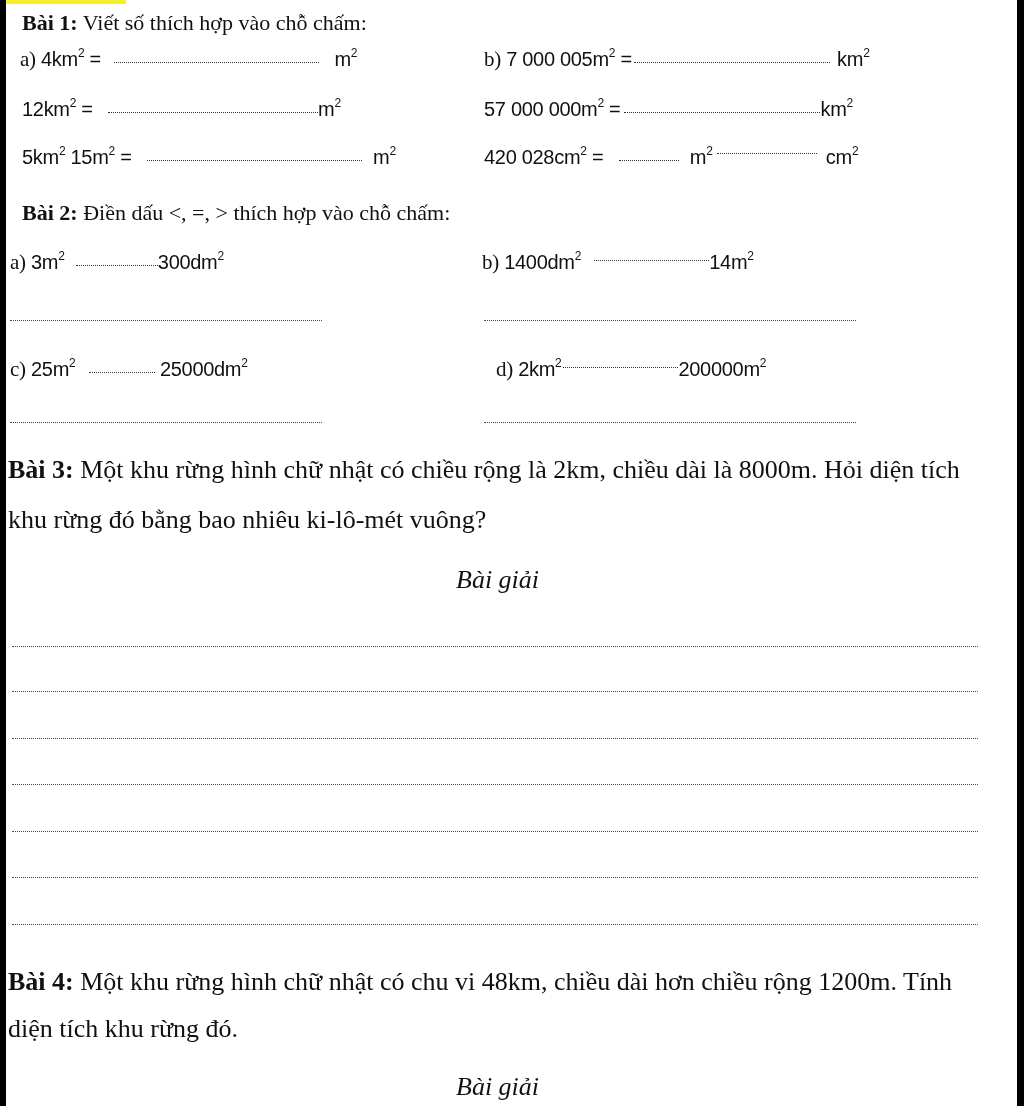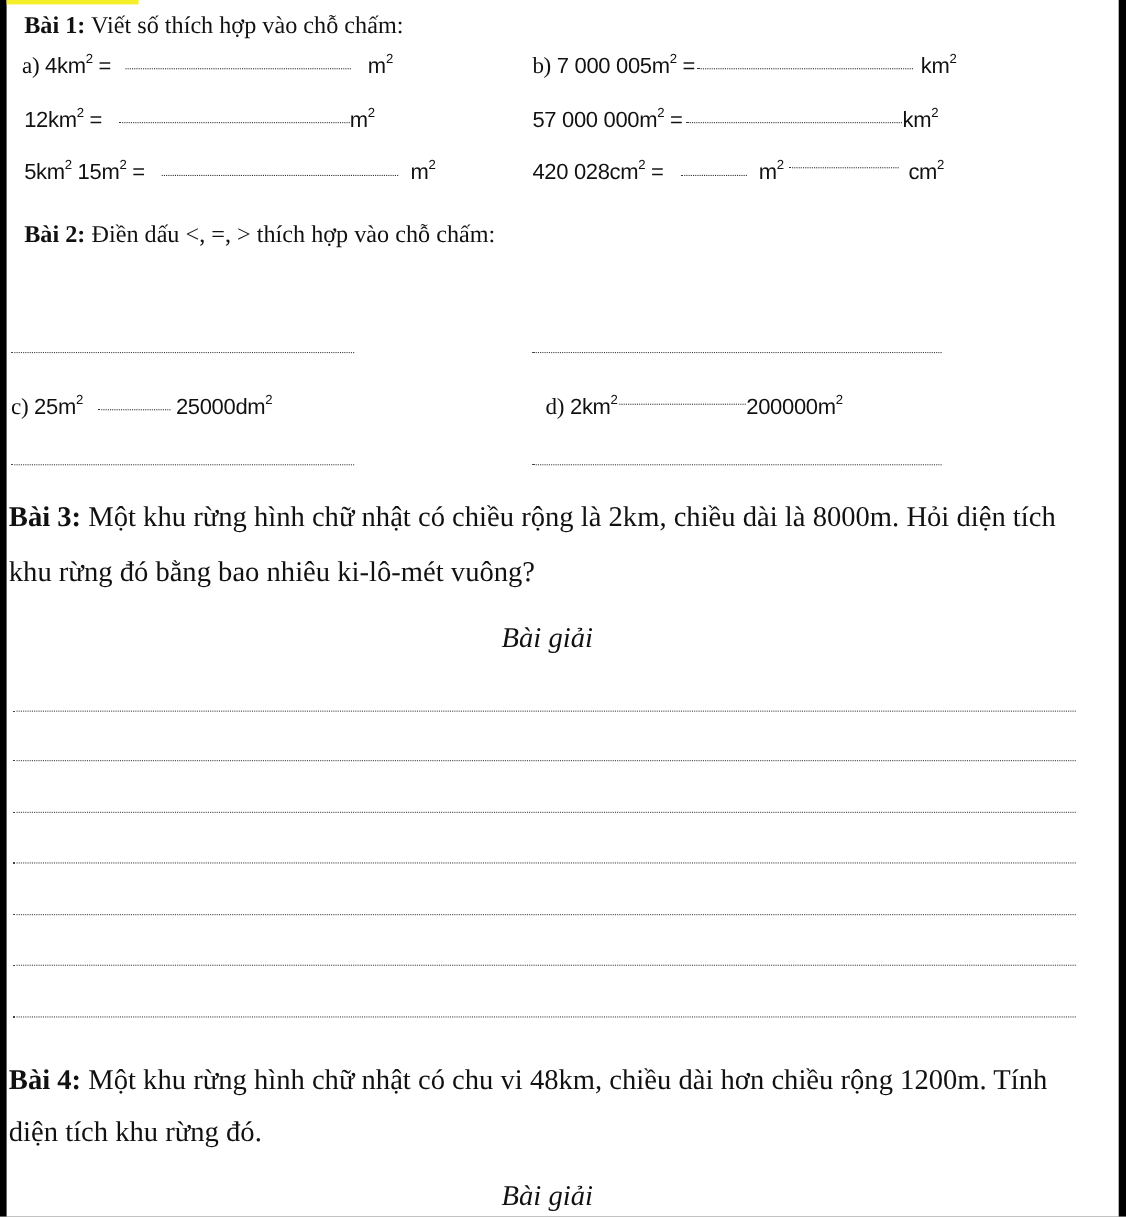--- a/index.html
+++ b/index.html
@@ -68,20 +68,30 @@
     <span class="dots" style="width:60px;margin-left:10px;"></span>
     <span style="margin-left:6px">m</span><sup>2</sup><span class="dots" style="width:100px;margin-left:4px;vertical-align:10px;"></span>
     <span style="margin-left:4px">cm</span><sup>2</sup>
   </div>
 
   <div class="abs title" style="left:4px;top:200px;">
     <b>Bài 2:</b>
     <span>Điền dấu &lt;, =, &gt; thích hợp vào chỗ chấm:</span>
   </div>
 
+  <div class="abs ex" style="left:4px;top:250px;">
+    <span class="lbl">a)</span>
+    <span>3m</span><sup>2</sup>
+    <span class="dots" style="width:82px;margin-left:6px;"></span><span>300dm</span><sup>2</sup>
+  </div>
+  <div class="abs ex" style="left:476px;top:250px;">
+    <span class="lbl">b)</span>
+    <span>1400dm</span><sup>2</sup>
+    <span class="dots" style="width:115px;margin-left:8px;vertical-align:8px;"></span><span>14m</span><sup>2</sup>
+  </div>
 
   <div class="dline" style="left:4px;top:320px;width:312px;"></div>
   <div class="dline" style="left:478px;top:320px;width:372px;"></div>
 
   <div class="abs ex" style="left:4px;top:357px;">
     <span class="lbl">c)</span>
     <span>25m</span><sup>2</sup>
     <span class="dots" style="width:66px;margin-left:8px;"></span>
     <span>25000dm</span><sup>2</sup>
   </div>

